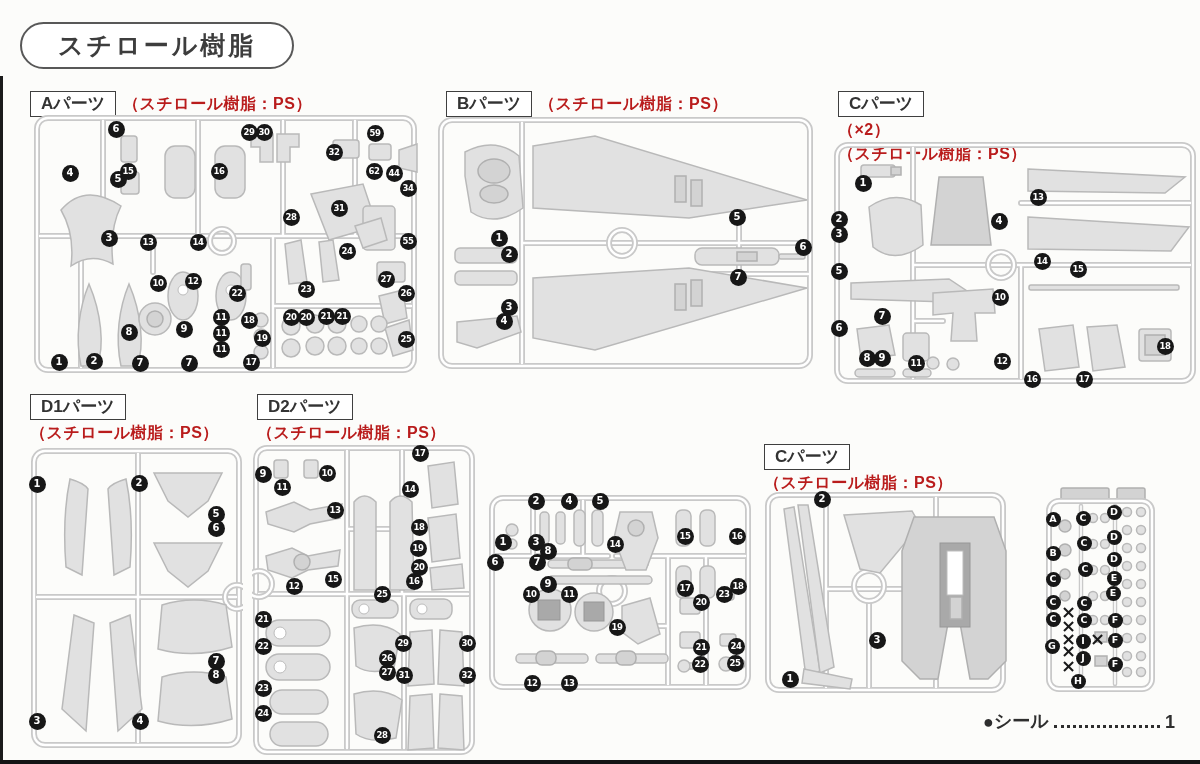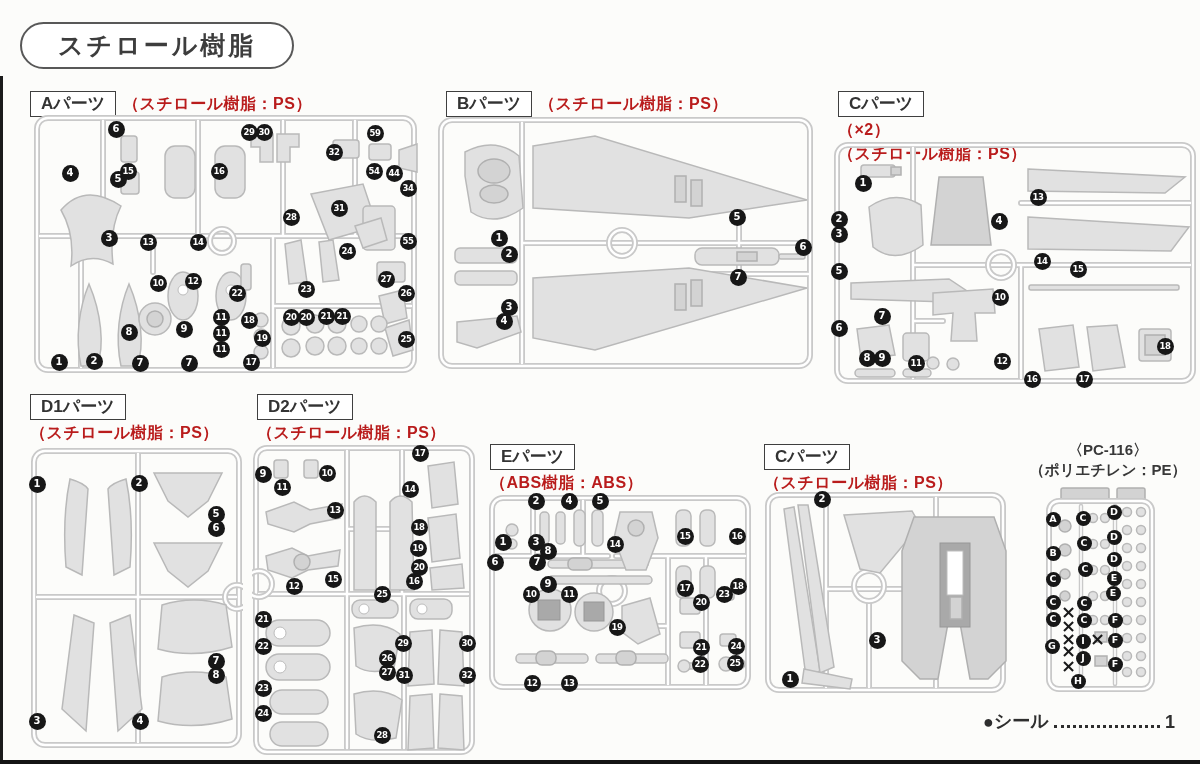--- a/index.html
+++ b/index.html
@@ -68,31 +68,23 @@
     <span class="mat">（スチロール樹脂：PS）</span>
   </div>
   <div class="sec stack" style="left:30px;top:394px">
     <span class="label-box">D1パーツ</span>
     <span class="mat">（スチロール樹脂：PS）</span>
   </div>
   <div class="sec stack" style="left:257px;top:394px">
     <span class="label-box">D2パーツ</span>
     <span class="mat">（スチロール樹脂：PS）</span>
   </div>
-  <div class="sec stack" style="left:490px;top:444px">
-    <span class="label-box">Eパーツ</span>
-    <span class="mat">（ABS樹脂：ABS）</span>
-  </div>
   <div class="sec stack" style="left:764px;top:444px">
     <span class="label-box">Cパーツ</span>
     <span class="mat">（スチロール樹脂：PS）</span>
-  </div>
-  <div class="pc-head" style="left:1028px;top:440px;width:160px">
-    <div>〈PC-116〉</div>
-    <div>（ポリエチレン：PE）</div>
   </div>
 
   <div class="runner" style="left:33px;top:114px;width:385px;height:260px">
     <svg width="385" height="260" viewBox="0 0 385 260">
       <rect class="tube" x="4" y="4" width="377" height="252" rx="11"></rect>
       <path class="tube" d="M70 7V122M165 7V122M250 7V122M322 7V122M7 122H378M240 122V253M240 192H378M120 122V158M48 122V253"></path>
       <rect class="tubeW" x="4" y="4" width="377" height="252" rx="11"></rect>
       <path class="tubeW" d="M70 7V122M165 7V122M250 7V122M322 7V122M7 122H378M240 122V253M240 192H378M120 122V158M48 122V253"></path>
       <circle class="tube" cx="189" cy="127" r="12"></circle>
         <circle class="tubeW" cx="189" cy="127" r="12"></circle>
@@ -169,21 +161,21 @@
       <span class="badge two" style="left: 373px; top: 225px;">25</span>
       <span class="badge two" style="left: 373px; top: 179px;">26</span>
       <span class="badge two" style="left: 353px; top: 165px;">27</span>
       <span class="badge two" style="left: 258px; top: 103px;">28</span>
       <span class="badge two" style="left: 216px; top: 18px;">29</span>
       <span class="badge two" style="left: 231px; top: 18px;">30</span>
       <span class="badge two" style="left: 306px; top: 94px;">31</span>
       <span class="badge two" style="left: 301px; top: 38px;">32</span>
       <span class="badge two" style="left: 375px; top: 127px;">55</span>
       <span class="badge two" style="left: 375px; top: 74px; text-align: center;">34</span>
-      <span class="badge two" style="left: 341px; top: 57px;">54</span>
+      <span class="badge two" style="left: 341px; top: 57px;">62</span>
       <span class="badge two" style="left: 342px; top: 19px;">59</span>
       <span class="badge two" style="left: 361px; top: 59px;">44</span>
     </div>
 
   <div class="runner" style="left:437px;top:116px;width:377px;height:254px">
     <svg width="377" height="254" viewBox="0 0 377 254">
       <rect class="tube" x="4" y="4" width="369" height="246" rx="11"></rect>
       <path class="tube" d="M85 7V247M85 127H371M302 98V158M240 158H371"></path>
       <rect class="tubeW" x="4" y="4" width="369" height="246" rx="11"></rect>
       <path class="tubeW" d="M85 7V247M85 127H371M302 98V158M240 158H371"></path>

